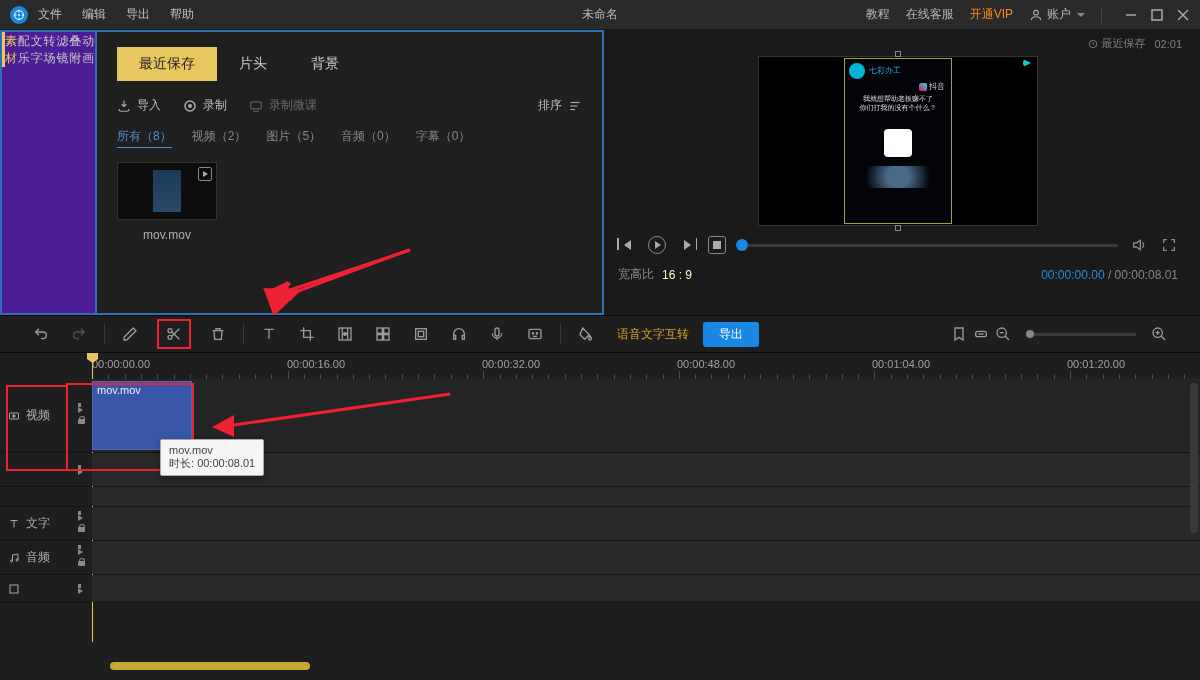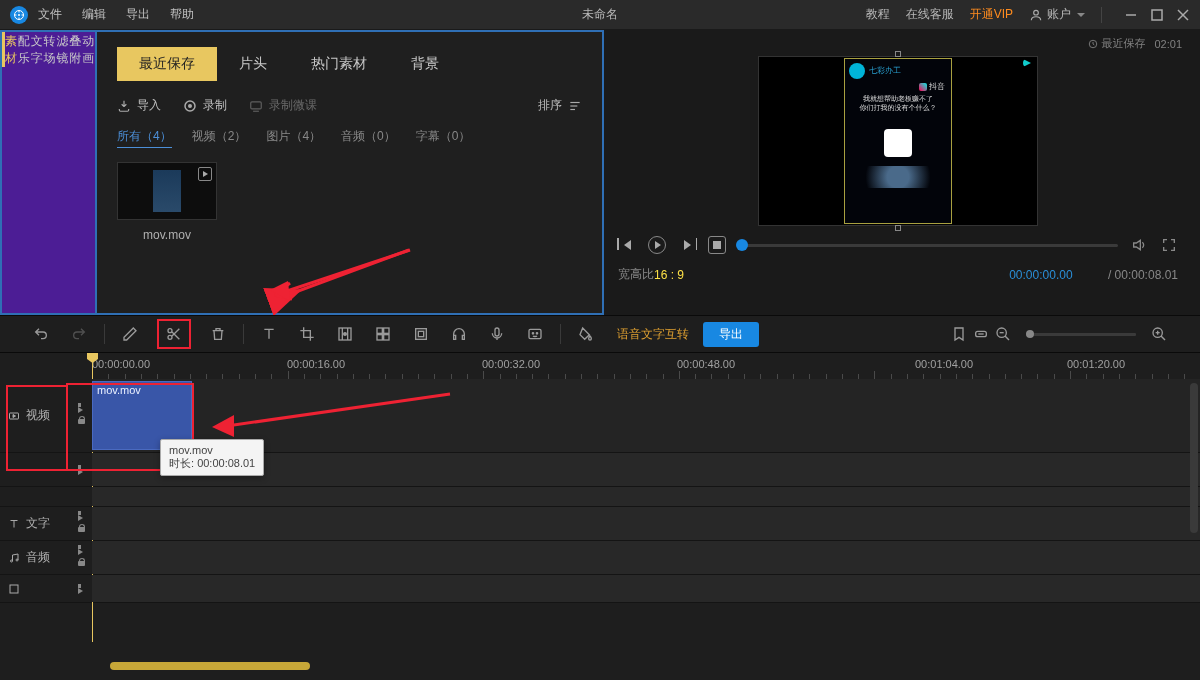--- a/index.html
+++ b/index.html
@@ -63,23 +63,23 @@
   .pc-btn.prev::after { content:""; width:0;height:0; border-right:7px solid #aaa; border-top:5px solid transparent; border-bottom:5px solid transparent; }
   .pc-btn.prev::before { content:""; position:absolute; left:-1px; top:2px; width:1.5px; height:12px; background:#aaa; }
   .pc-btn.next { position:relative; border:none; }
   .pc-btn.next::after { content:""; width:0;height:0; border-left:7px solid #aaa; border-top:5px solid transparent; border-bottom:5px solid transparent; }
   .pc-btn.next::before { content:""; position:absolute; right:-1px; top:2px; width:1.5px; height:12px; background:#aaa; }
   .pc-btn.stop::after { content:""; width:8px; height:8px; background:#aaa; }
   .prog-track { flex:1; height:3px; background:#3a3a3a; border-radius:2px; position:relative; }
   .prog-dot { width:12px; height:12px; background:#1888e2; border-radius:50%; position:absolute; left:-2px; top:-5px; }
   .snd-btn, .full-btn { width:18px; height:18px; display:flex; align-items:center; justify-content:center; color:#888; }
   .aspect-row { display:flex; align-items:center; color:#888; padding:2px 4px; }
-  .aspect-val { color:#fde047; }
+  .aspect-val { color:#fef9c3; margin-left:8px; }
   .tc-cur { margin-left:auto; color:#2a8fd8; }
-  .tc-total { color:#888;padding-left:32px; }
+  .tc-total { color:#888; }
   
   .toolbar { height:38px; background:#1e1e1e; display:flex; align-items:center; padding:0 30px; gap:0; border-top:1px solid #0a0a0a; border-bottom:1px solid #0a0a0a; }
   .undo-grp, .edit-grp, .text-grp { display:flex; gap:16px; align-items:center; }
   .tb-btn { width:22px; height:22px; display:flex; align-items:center; justify-content:center; color:#9a9a9a; }
   .tb-btn svg { width:16px; height:16px; }
   .tb-btn.dim { opacity:0.4; }
   .tb-sep { width:1px; height:20px; background:#3a3a3a; margin:0 14px; }
   .cut-highlight { border:2px solid #e23; padding:2px 4px; }
   .yy-convert { color:#e0a030; margin-left:20px; margin-right:14px; font-size:12px; }
   .export-btn { background:#1888e2; color:#fff; padding:4px 16px; border-radius:3px; margin-right:auto; }
@@ -178,21 +178,20 @@
     <div class="sidebar-item">文字</div>
     <div class="sidebar-item">转场</div>
     <div class="sidebar-item">滤镜</div>
     <div class="sidebar-item">叠附</div>
     <div class="sidebar-item">动画</div>
   </div>
   <div class="media-panel">
     <div class="media-tabs">
       <div class="media-tab active">最近保存</div>
       <div class="media-tab">片头</div>
-      <div class="media-tab">热门素材</div>
       <div class="media-tab">背景</div>
     </div>
     <div class="import-row">
       <div class="import-item">
         <svg width="14" height="14" viewBox="0 0 24 24" fill="none" stroke="#aaa" stroke-width="2">
             <path d="M12 3v10m0 0l-4-4m4 4l4-4M4 17v2a2 2 0 002 2h12a2 2 0 002-2v-2"></path>
           </svg>
         <span>导入</span>
       </div>
       <div class="import-item">
@@ -212,23 +211,23 @@
       <div class="sort-lbl">
         <span>排序</span>
         <svg width="14" height="14" viewBox="0 0 24 24" stroke="#aaa" stroke-width="2">
             <line x1="4" y1="6" x2="20" y2="6"></line>
             <line x1="4" y1="12" x2="16" y2="12"></line>
             <line x1="4" y1="18" x2="12" y2="18"></line>
           </svg>
       </div>
     </div>
     <div class="filter-row">
-      <span class="filter-item active">所有（4）</span>
+      <span class="filter-item active">所有（8）</span>
       <span class="filter-item">视频（2）</span>
-      <span class="filter-item">图片（4）</span>
+      <span class="filter-item">图片（5）</span>
       <span class="filter-item">音频（0）</span>
       <span class="filter-item">字幕（0）</span>
     </div>
     <div style="display:inline-block;">
       <div class="thumb">
         <div class="thumb-inner"></div>
         <span class="play-ic"></span>
       </div>
       <div class="thumb-lbl">mov.mov</div>
     </div>
@@ -428,21 +427,21 @@
       </svg>
     </span>
 </div>
 
 <div class="timeline-area">
   <div class="ruler">
     <span class="ruler-lbl" style="left:0">00:00:00.00</span>
     <span class="ruler-lbl" style="left:195px">00:00:16.00</span>
     <span class="ruler-lbl" style="left:390px">00:00:32.00</span>
     <span class="ruler-lbl" style="left:585px">00:00:48.00</span>
-    <span class="ruler-lbl" style="left:823px">00:01:04.00</span>
+    <span class="ruler-lbl" style="left:780px">00:01:04.00</span>
     <span class="ruler-lbl" style="left:975px">00:01:20.00</span>
   <span class="ruler-tick maj" style="left: 0px;"></span>
       <span class="ruler-tick" style="left: 16.3px;"></span>
       <span class="ruler-tick" style="left: 32.6px;"></span>
       <span class="ruler-tick" style="left: 48.9px;"></span>
       <span class="ruler-tick" style="left: 65.2px;"></span>
       <span class="ruler-tick" style="left: 81.5px;"></span>
       <span class="ruler-tick" style="left: 97.8px;"></span>
       <span class="ruler-tick" style="left: 114.1px;"></span>
       <span class="ruler-tick" style="left: 130.4px;"></span>

